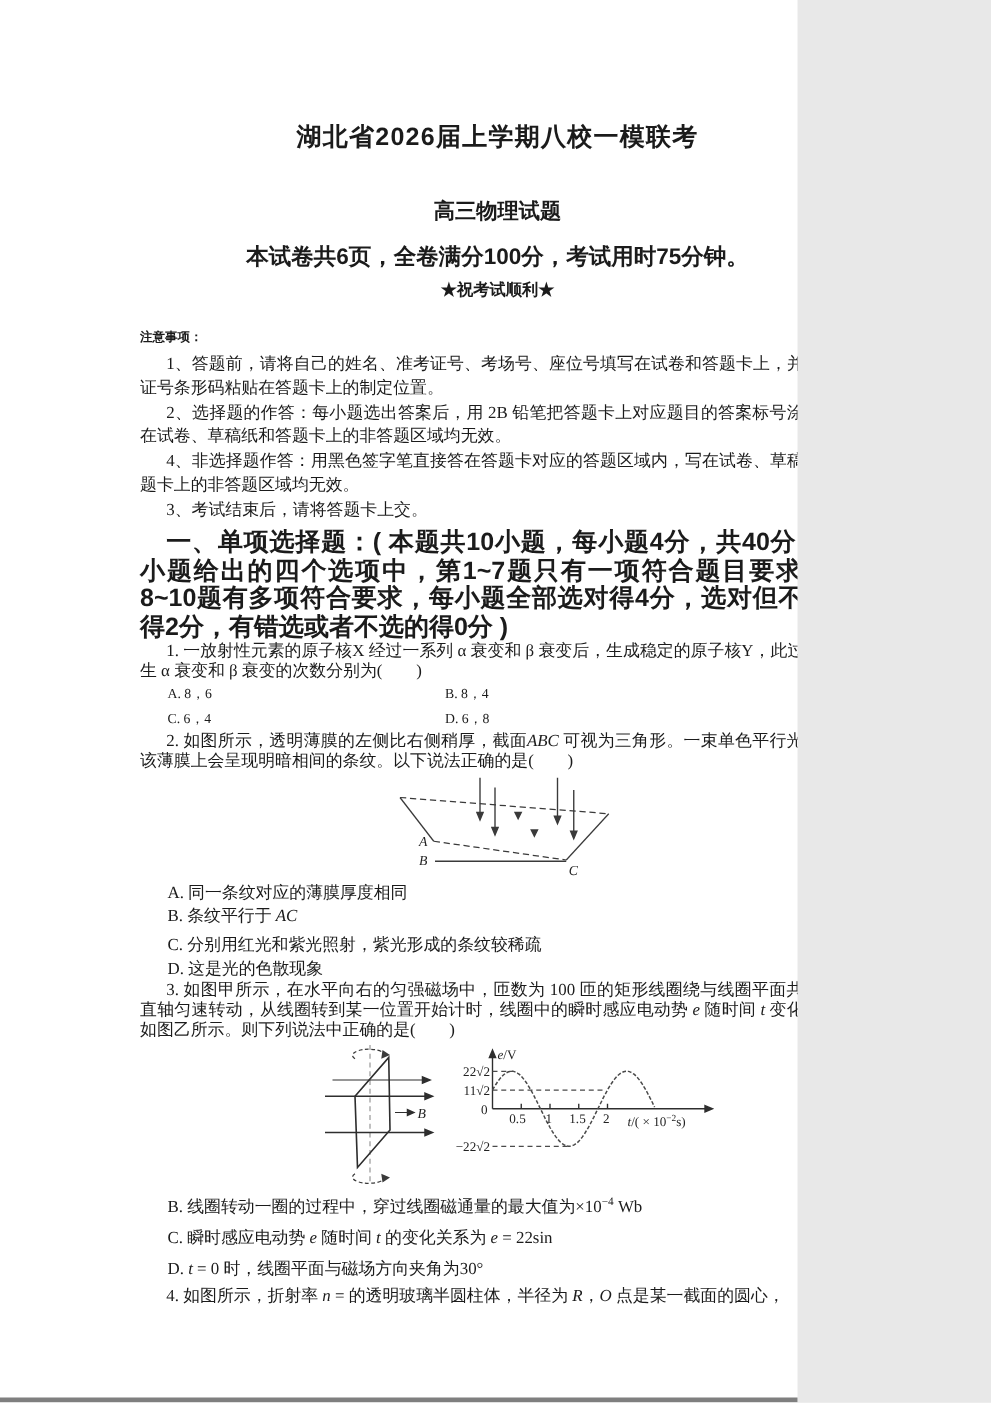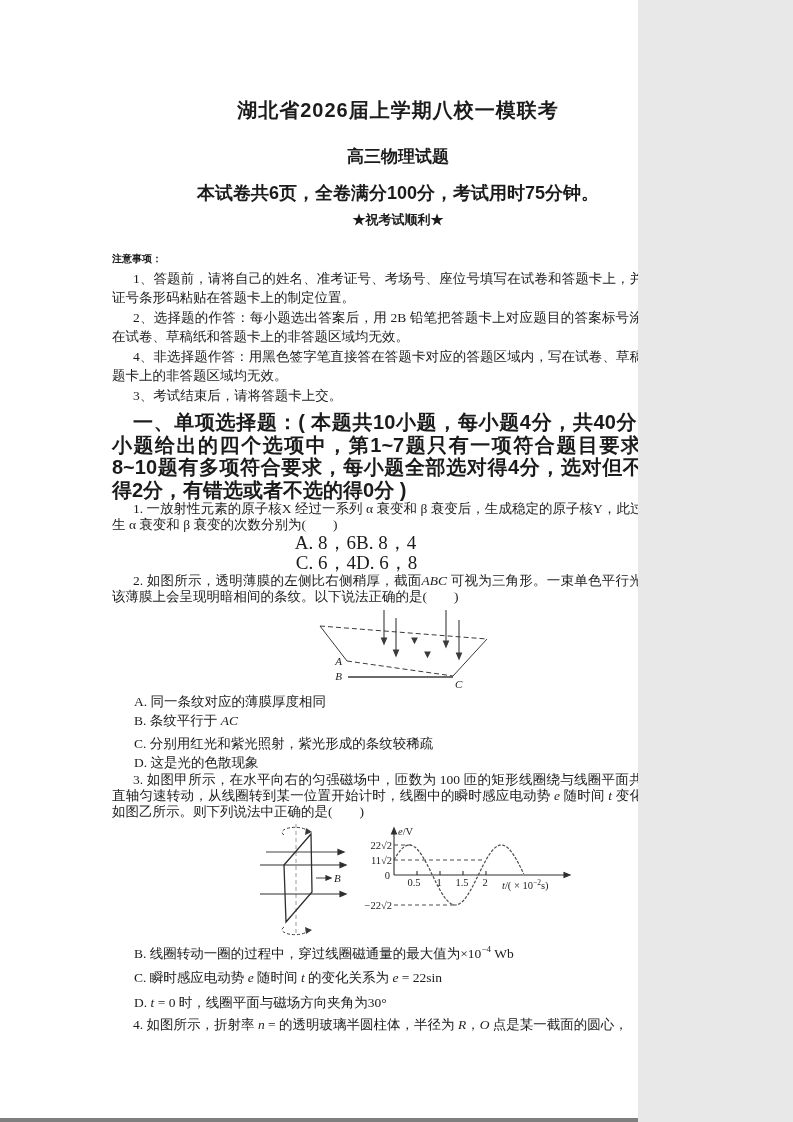--- a/index.html
+++ b/index.html
@@ -1,31 +1,31 @@
 <!DOCTYPE html>
 <html><head>
 <meta charset="utf-8">
 <style>
   html,body{margin:0;padding:0;background:#e8e8e8;}
   .page{position:relative;width:638px;height:1122px;background:#ffffff;overflow:hidden;
         font-family:"Liberation Serif",serif;color:#1b1b1b;}
   .content{position:absolute;left:112px;top:97px;width:572px;}
   .hd{font-family:"Liberation Sans",sans-serif;font-weight:bold;text-align:center;}
   .title{font-size:20px;line-height:26px;letter-spacing:1px;}
-  .subtitle{font-size:17px;line-height:22px;margin-top:23px;}
+  .subtitle{font-size:17px;line-height:22px;margin-top:35px;}
   .info{font-size:18px;line-height:18px;margin-top:16px;}
   .wish{font-size:13px;line-height:17px;margin-top:9px;}
   .notices{margin-top:21px;font-size:13.5px;line-height:19.5px;}
   .notices-h{font-weight:bold;font-size:10px;}
   .notices p{margin:0;text-indent:21px;text-align:justify;}
   .section-head{margin:6px 0 0 0;font-family:"Liberation Sans",sans-serif;font-weight:bold;
                 font-size:20px;line-height:22.5px;text-indent:21px;text-align:justify;}
   p.body{margin:0;text-indent:21px;text-align:justify;font-size:13.5px;line-height:16px;}
   .mt4{margin-top:4px;} .mt6{margin-top:6px;}
-  .opts2{display:flex;padding-left:22px;font-size:19px;line-height:20px;text-align:right;}
+  .opts2{display:flex;padding-left:22px;font-size:11px;line-height:20px;}
   .opts2 .c1{width:222px;}
   .optline{padding-left:22px;font-size:13.5px;line-height:19px;}
   .fig2wrap{margin:5px 0 2px 206px;height:80px;}
   .fig3row{display:flex;align-items:flex-start;margin:2px 0 0 142px;}
   .figcaps{font-size:13.5px;line-height:17px;}
   .figcaps .cap1{margin-left:172px;} .figcaps .cap2{margin-left:92px;}
   i{font-style:italic;text-align:center;}
   sup{font-size:9px;}
   svg text{font-family:"Liberation Serif",serif;fill:#222;}
   .bottom-edge{position:absolute;left:0;bottom:0;width:793px;height:4px;background:#7f7f7f;}

